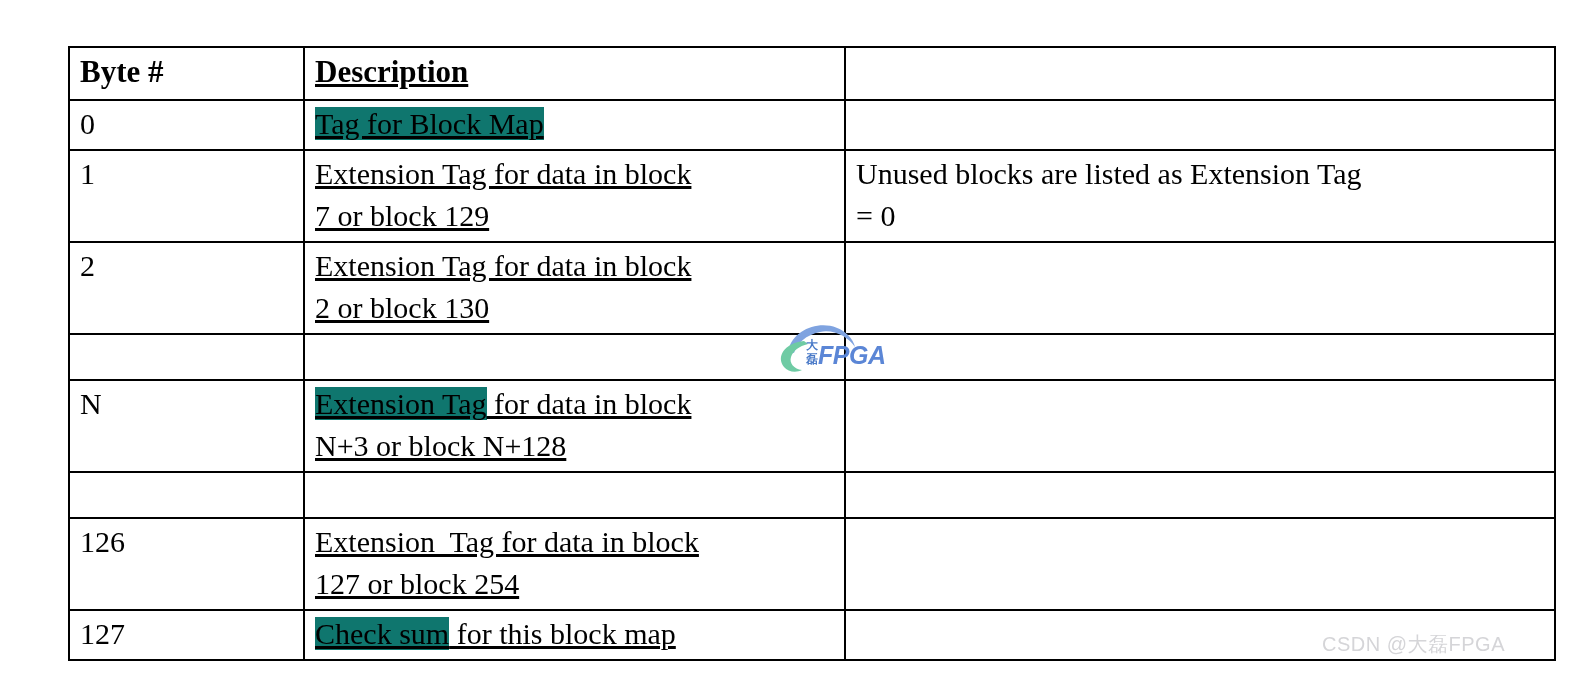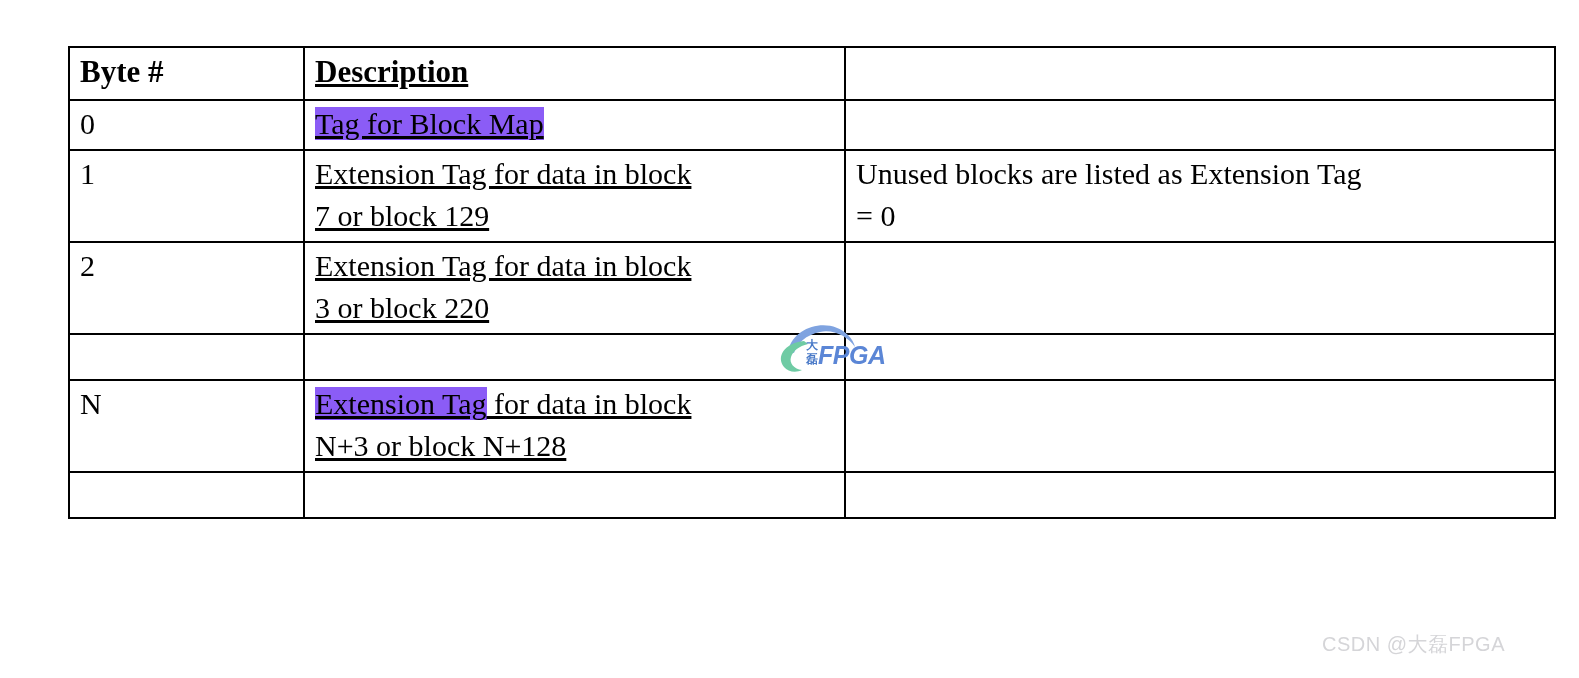--- a/index.html
+++ b/index.html
@@ -54,21 +54,21 @@
   .col-byte  { width: 223px; }
   .col-desc  { width: 529px; text-decoration: underline; }
   .col-note  { width: 698px; }
 
   .row-blank td {
     height: 38px;
     padding: 0;
   }
 
   .hl {
-    background: #8b5cf6;
+    background: #0f766e;
     margin-top: 24px;
   }
   .cell-line { display: block; }
   .cell-text { white-space: pre-wrap; }
 
   
   #logo-watermark {
     position: absolute;
     left: 770px;
     top: 313px;
@@ -125,21 +125,21 @@
         <td class="col-note">
           <span class="cell-line">Unused blocks are listed as Extension Tag</span>
           <span class="cell-line">= 0</span>
         </td>
       </tr>
 
       <tr>
         <td class="col-byte">2</td>
         <td class="col-desc">
           <span class="cell-line"><span class="hl cell-text" style="background: transparent;"></span><span class="cell-text">Extension Tag for data in block</span></span>
-          <span class="cell-line cell-text">3 or block 220</span>
+          <span class="cell-line cell-text">2 or block 130</span>
         </td>
         <td class="col-note">
           <span class="cell-line"></span>
           <span class="cell-line"></span>
         </td>
       </tr>
 
       <tr class="row-blank">
         <td class="col-byte"></td>
         <td class="col-desc"></td>
@@ -157,21 +157,41 @@
           <span class="cell-line"></span>
         </td>
       </tr>
 
       <tr class="row-blank">
         <td class="col-byte"></td>
         <td class="col-desc"></td>
         <td class="col-note"></td>
       </tr>
 
-
+      <tr>
+        <td class="col-byte">126</td>
+        <td class="col-desc">
+          <span class="cell-line"><span class="hl cell-text" style="background: transparent;"></span><span class="cell-text">Extension  Tag for data in block</span></span>
+          <span class="cell-line cell-text">127 or block 254</span>
+        </td>
+        <td class="col-note">
+          <span class="cell-line"></span>
+          <span class="cell-line"></span>
+        </td>
+      </tr>
+
+      <tr>
+        <td class="col-byte">127</td>
+        <td class="col-desc">
+          <span class="cell-line"><span class="hl cell-text">Check sum</span><span class="cell-text"> for this block map</span></span>
+        </td>
+        <td class="col-note">
+          <span class="cell-line"></span>
+        </td>
+      </tr>
 
     </tbody>
   </table>
 
   <svg id="logo-watermark" viewBox="0 0 150 60" xmlns="http://www.w3.org/2000/svg">
 
     <path d="M18 38 C 24 12, 60 4, 78 22 C 82 26, 84 30, 85 34 C 78 24, 64 16, 50 19 C 36 22, 27 30, 24 40 Z" fill="#7FA3E0"></path>
 
     <path d="M34 28 C 14 30, 6 44, 14 54 C 18 59, 26 60, 32 57 C 24 56, 19 50, 21 44 C 23 38, 29 33, 38 31 Z" fill="#6FCBA4"></path>
 

